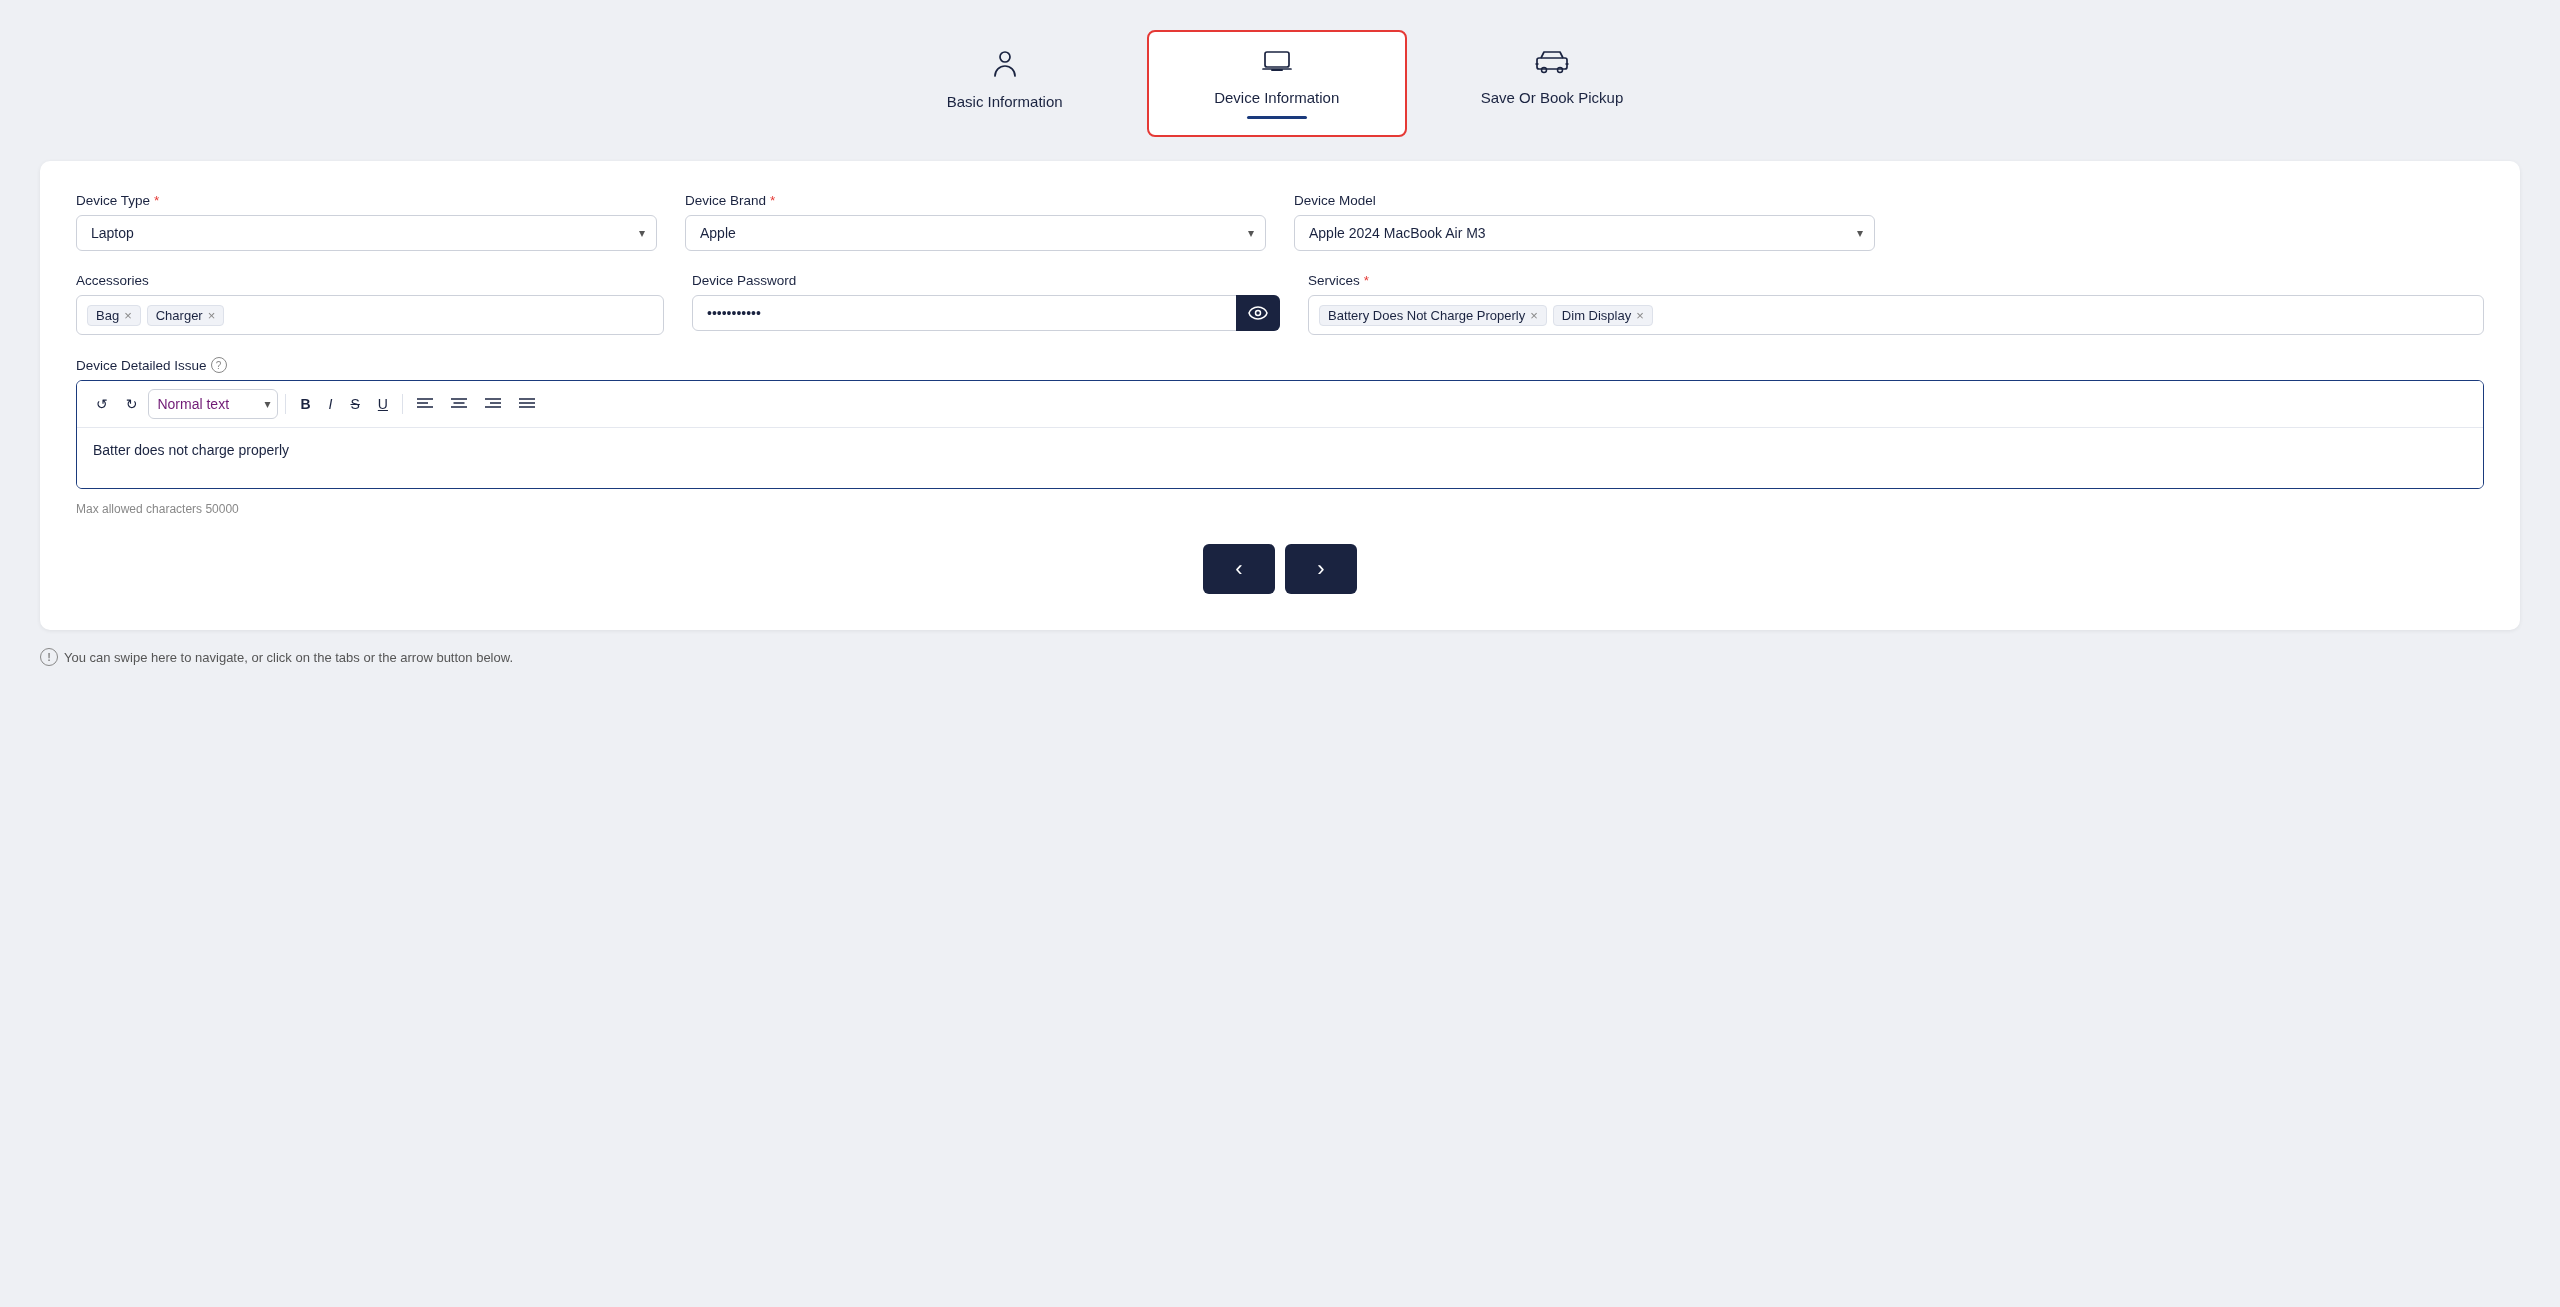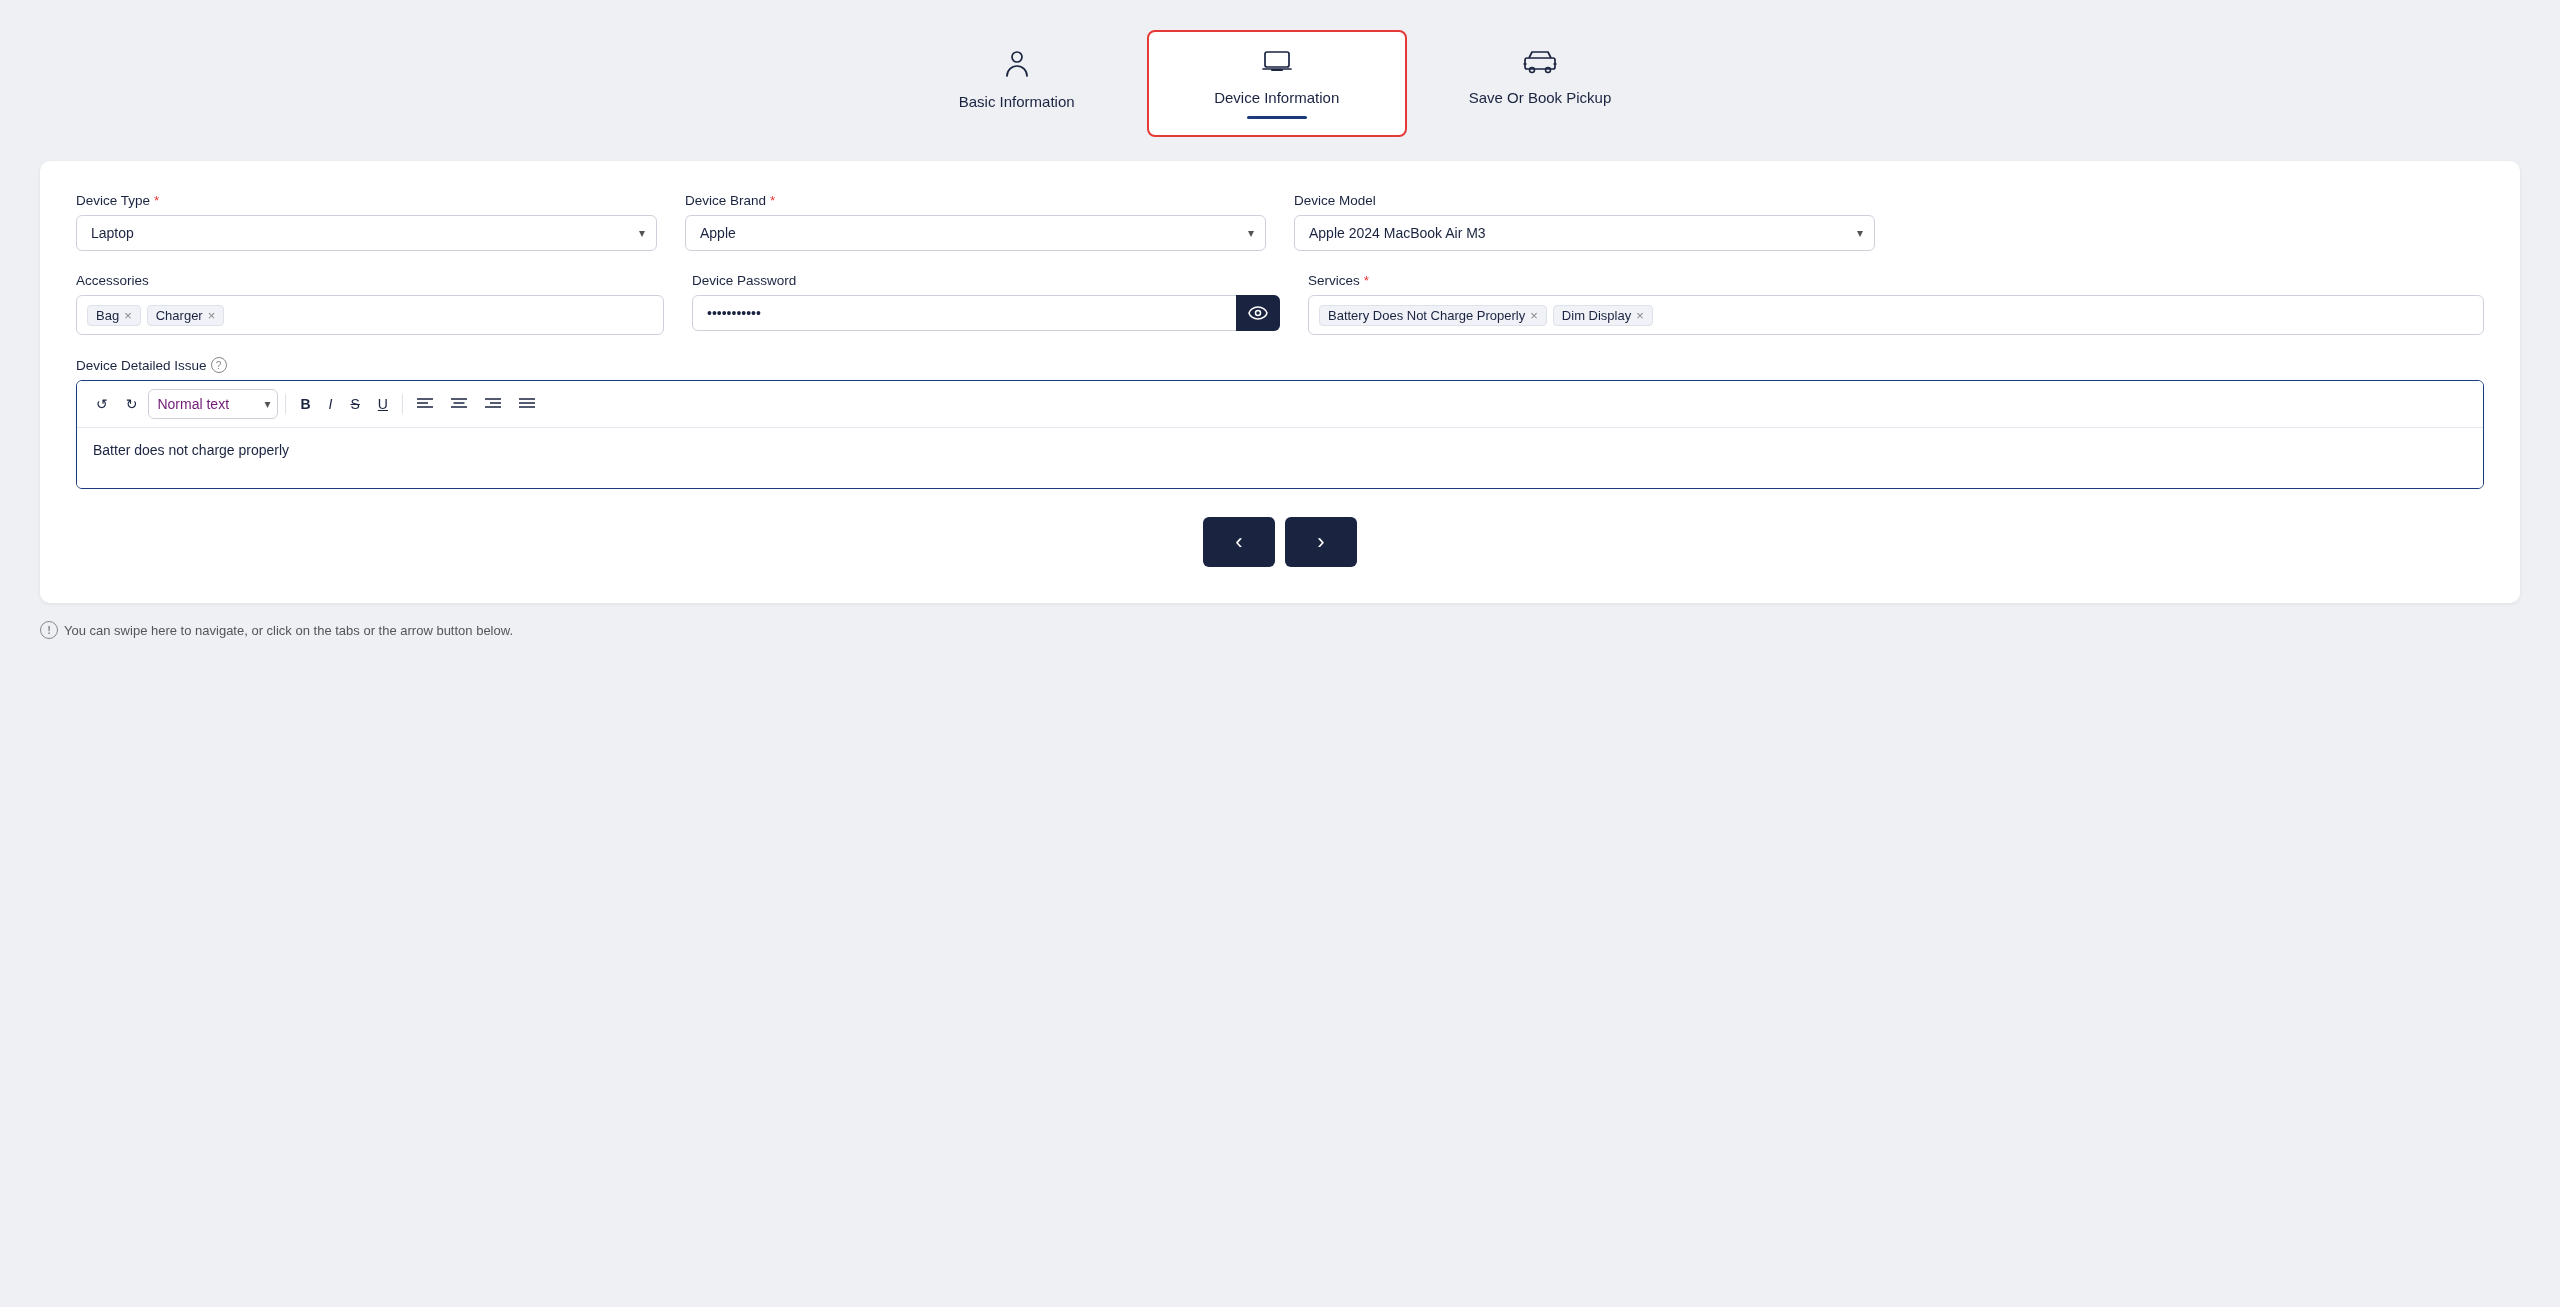--- a/index.html
+++ b/index.html
@@ -9,21 +9,21 @@
       min-height: 100vh;
       padding: 30px 40px;
       color: #1a2340;
     }
 
     
     .stepper {
       display: flex;
       justify-content: center;
       align-items: flex-start;
-      gap: 0;
+      gap: 12px;
       margin-bottom: 24px;
     }
     .step {
       display: flex;
       flex-direction: column;
       align-items: center;
       gap: 8px;
       padding: 18px 60px 16px;
       cursor: pointer;
       border: 2px solid transparent;
@@ -522,20 +522,21 @@
             <line x1="0" y1="2" x2="16" y2="2" stroke="#1a2340" stroke-width="1.5"></line>
             <line x1="0" y1="6" x2="16" y2="6" stroke="#1a2340" stroke-width="1.5"></line>
             <line x1="0" y1="10" x2="16" y2="10" stroke="#1a2340" stroke-width="1.5"></line>
           </svg>
         </button>
       </div>
       <div class="editor-content" contenteditable="true" style="">
         <span>Batter does not charge properly</span>
       </div>
     </div>
+    <div class="editor-char-limit">Max allowed characters 50000</div>
   </div>
 
   <div class="nav-buttons">
     <button class="nav-btn">
       <span style="font-size:22px;">‹</span>
     </button>
     <button class="nav-btn">
       <span style="font-size:22px;">›</span>
     </button>
   </div>

